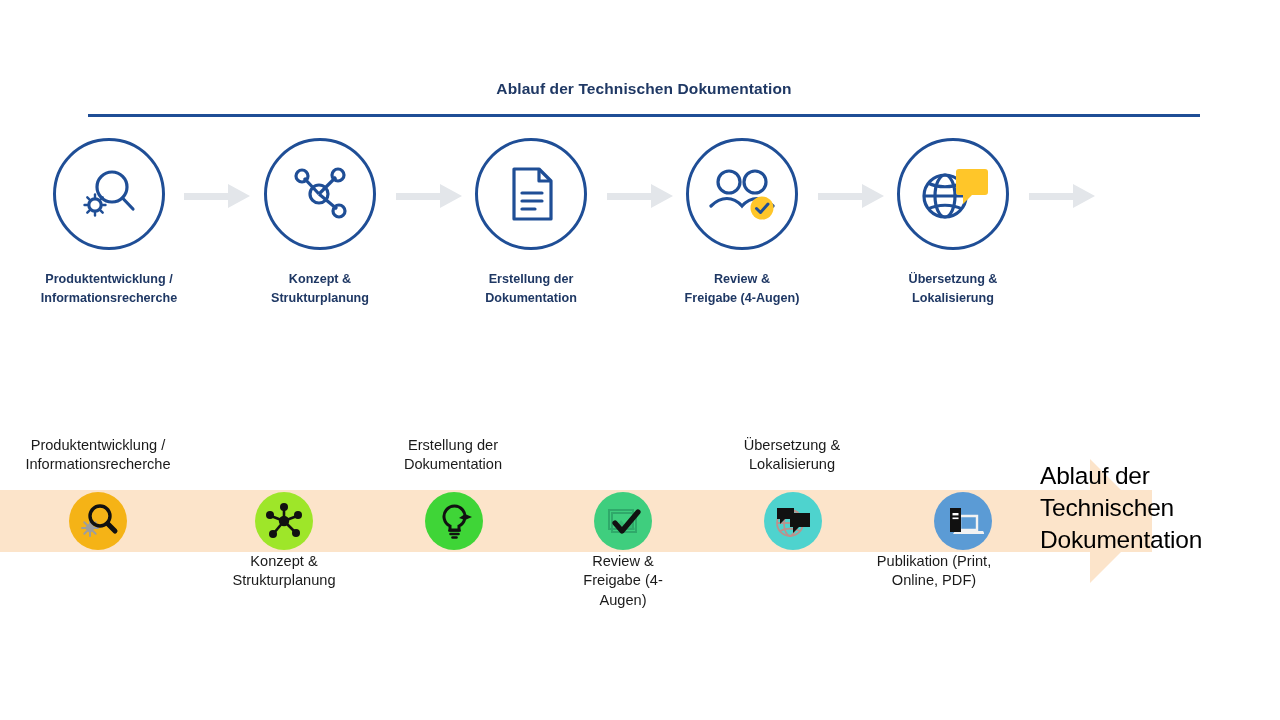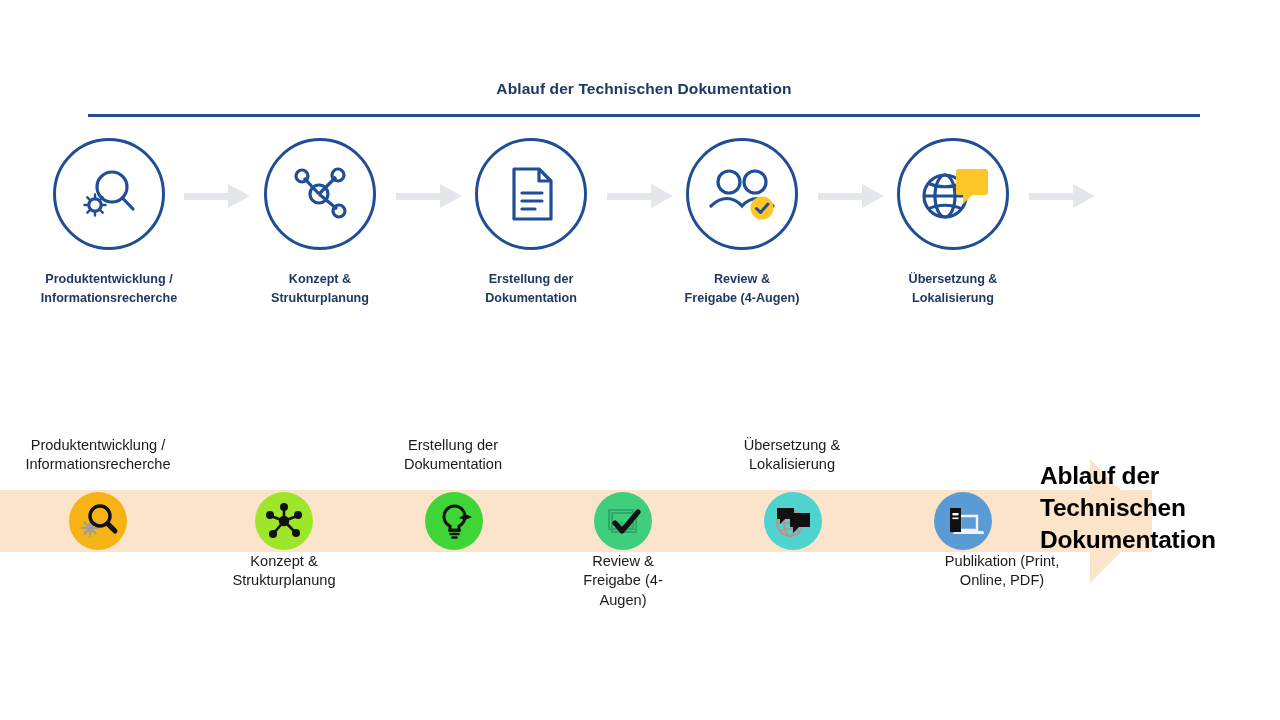--- a/index.html
+++ b/index.html
@@ -149,21 +149,21 @@
   }
   .b-label.above { }
   .b-label.below { }
 
   #band-title {
     position: absolute;
     left: 1040px;
     top: 60px;
     width: 240px;
     font-size: 24.5px;
-    font-weight: bold;
+    font-weight: normal;
     line-height: 1.30;
     color: #000000;
     white-space: pre-line;
     letter-spacing: -0.2px;
   }
 </style>
 </head>
 <body>
 
 <div id="top-section">
@@ -301,21 +301,21 @@
   <div class="b-label above" style="left:363px; top:36px; width:180px;">Erstellung der
 Dokumentation</div>
   <div class="b-label above" style="left:702px; top:36px; width:180px;">Übersetzung &amp;
 Lokalisierung</div>
 
   <div class="b-label below" style="left:194px; top:152px; width:180px;">Konzept &amp;
 Strukturplanung</div>
   <div class="b-label below" style="left:533px; top:152px; width:180px;">Review &amp;
 Freigabe (4-
 Augen)</div>
-  <div class="b-label below" style="left:912px; top:152px; width:180px;">Publikation (Print,
+  <div class="b-label below" style="left:844px; top:152px; width:180px;">Publikation (Print,
 Online, PDF)</div>
 
   <div class="b-node" style="left:69px; background:#F5B316;">
     <span>
       <svg width="42" height="42" viewBox="0 0 42 42" fill="none">
         <g stroke="#9E9E9E" stroke-width="2" stroke-linecap="round">
           <line x1="13" y1="20" x2="13" y2="23.5"></line>
           <line x1="13" y1="32.5" x2="13" y2="36"></line>
           <line x1="5" y1="28" x2="8.5" y2="28"></line>
           <line x1="17.5" y1="28" x2="21" y2="28"></line>

